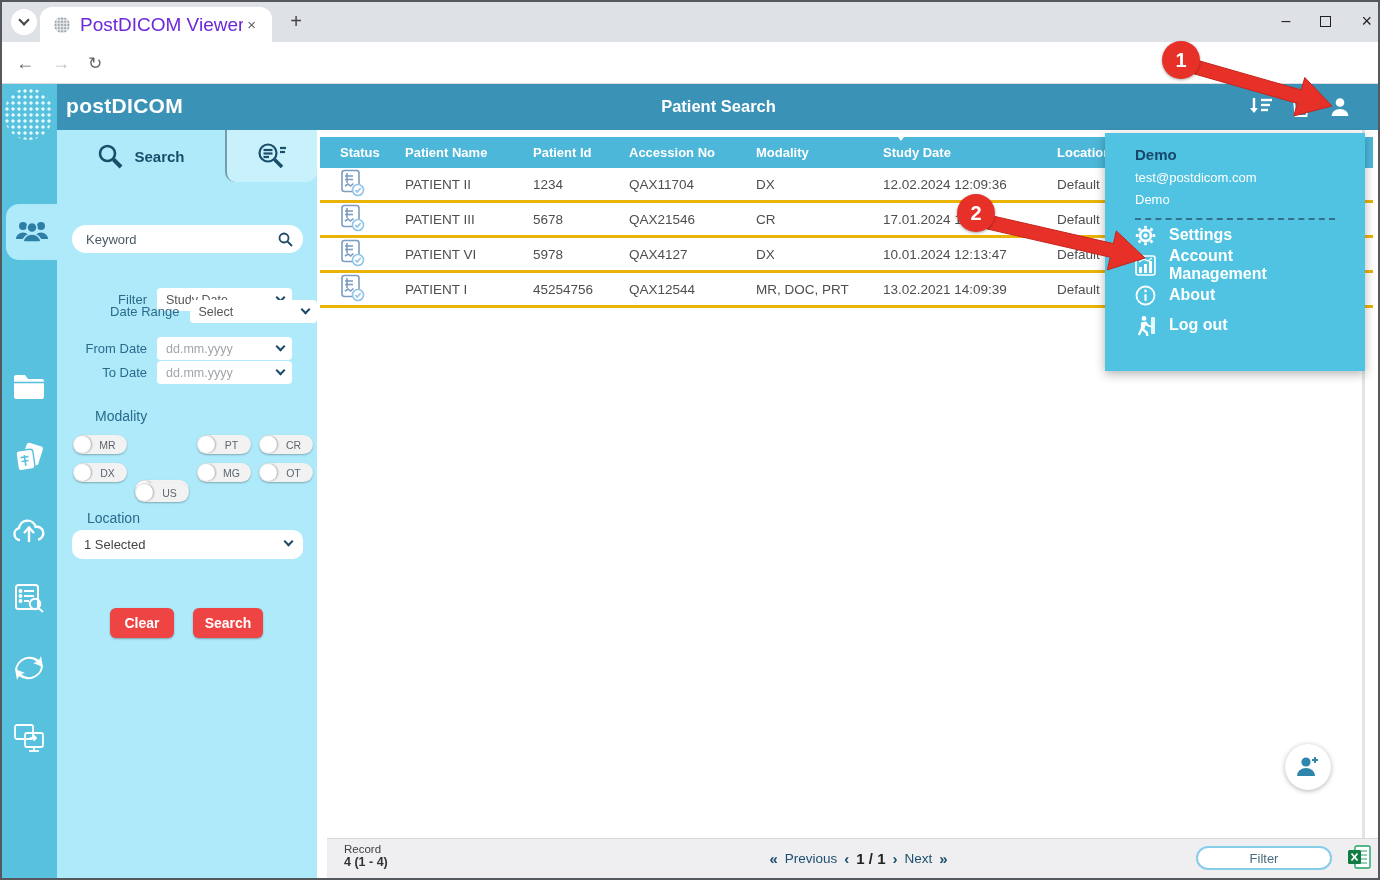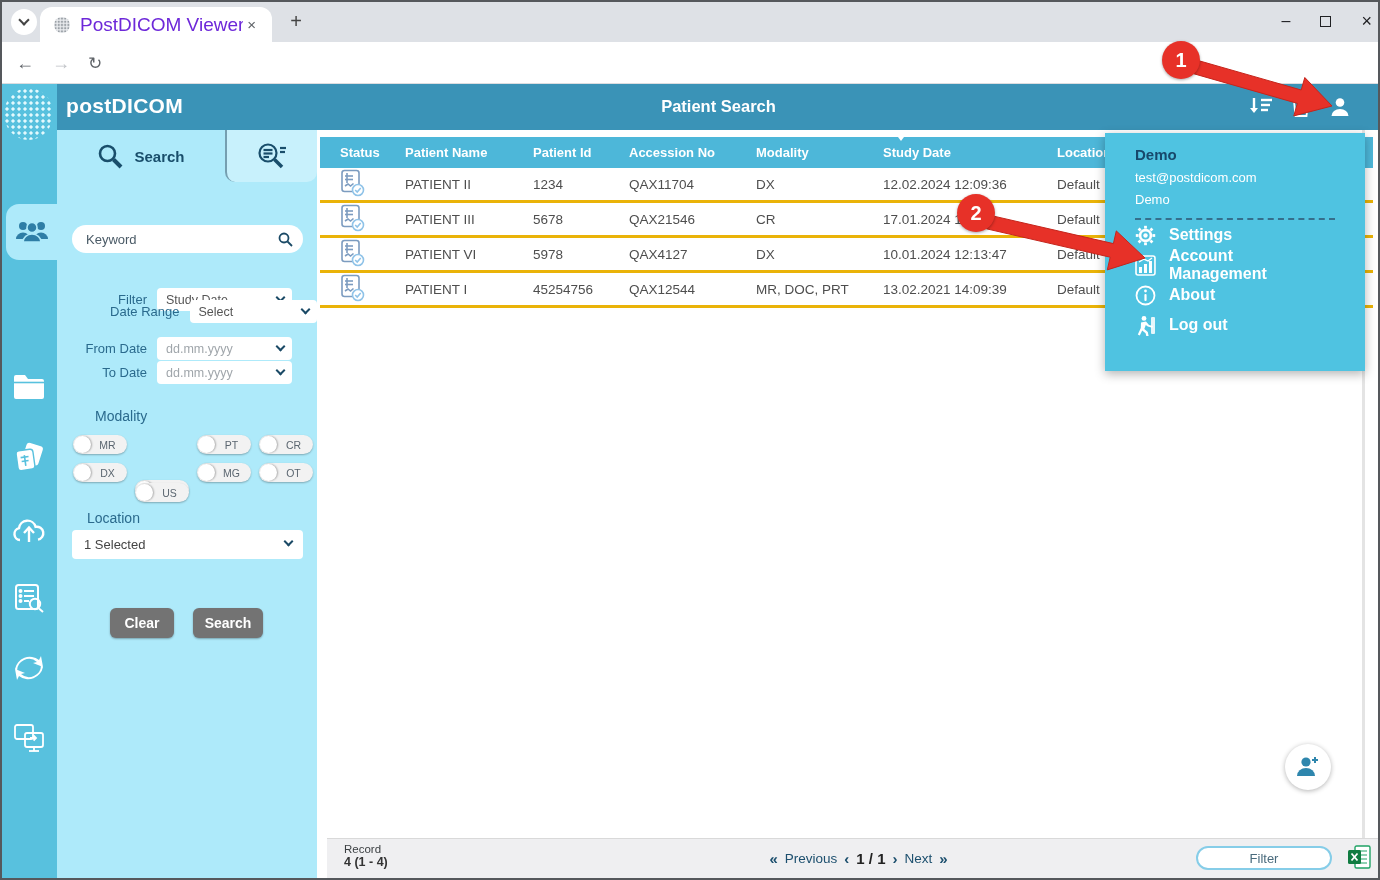--- a/index.html
+++ b/index.html
@@ -55,24 +55,24 @@
   .frow { position:absolute; left:0; width:260px; height:23px; display:flex; align-items:center; }
   .flabel { width:100px; text-align:right; padding-right:10px; font-size:13px; color:#2a6a8d; }
   .fselect { position:relative; width:135px; height:23px; background:#fff; border-radius:4px; display:flex; align-items:center; padding:0 22px 0 9px; }
   .fselect span { font-size:12.5px; color:#555; }
   .fselect .ph { color:#a0a6ab; }
   .sel-chev { position:absolute; right:8px; top:8px; width:7px; height:7px; border-right:2.4px solid #1b4a66; border-bottom:2.4px solid #1b4a66; transform:rotate(45deg); margin-top:-2px; }
   .sec-label { position:absolute; font-size:14px; color:#2a6a8d; }
   .pill { position:absolute; width:54px; height:19px; border-radius:10px; background:#f2f2f2; box-shadow:0 1px 2px rgba(0,0,0,.28); display:flex; align-items:center; }
   .knob { width:17px; height:17px; border-radius:50%; background:#fff; box-shadow:1px 0 2px rgba(0,0,0,.3); margin-left:1px; flex:none; }
   .pill span { flex:1; text-align:center; font-size:10.5px; color:#5b6670; margin-left:-3px; }
-  .loc-select { position:absolute; left:15px; top:400px; width:231px; height:29px; background:#fff; border-radius:4px; display:flex; align-items:center; padding:0 26px 0 12px; }
+  .loc-select { position:absolute; left:15px; top:400px; width:231px; height:29px; background:#fff; border-radius:10px; display:flex; align-items:center; padding:0 26px 0 12px; }
   .loc-select span { font-size:13px; color:#444; }
   .loc-select .sel-chev { top:10px; right:11px; }
-  .pbtn { position:absolute; top:478px; height:30px; border-radius:6px; background:#737373; color:#fff; font-size:14px; font-weight:bold; display:flex; align-items:center; justify-content:center; box-shadow:0 1px 2px rgba(0,0,0,.3); }
+  .pbtn { position:absolute; top:478px; height:30px; border-radius:6px; background:#ef4444; color:#fff; font-size:14px; font-weight:bold; display:flex; align-items:center; justify-content:center; box-shadow:0 1px 2px rgba(0,0,0,.3); }
 
   
   .main { position:absolute; left:317px; top:130px; width:1063px; height:750px; background:#fff; }
   .thead { position:absolute; left:3px; top:7px; width:1053px; height:31px; background:#4db7d9; display:grid;
     grid-template-columns:65px 128px 96px 127px 127px 174px auto; padding-left:20px; align-items:center; color:#fff; font-size:13px; font-weight:bold; }
   .th-date { position:relative; }
   .sort-tri { position:absolute; left:12px; top:-12px; width:0; height:0; border-left:6px solid transparent; border-right:6px solid transparent; border-top:8px solid #fff; }
   .trow { position:absolute; left:3px; width:1053px; height:35px; display:grid;
     grid-template-columns:65px 128px 96px 127px 127px 174px auto; padding-left:20px; align-items:center; font-size:13.5px; color:#4e4e4e; border-bottom:3px solid #eab308; background:#fff; }
   .scrollstrip { position:absolute; left:1045px; top:0; width:3px; height:750px; background:#e4e4e4; }

